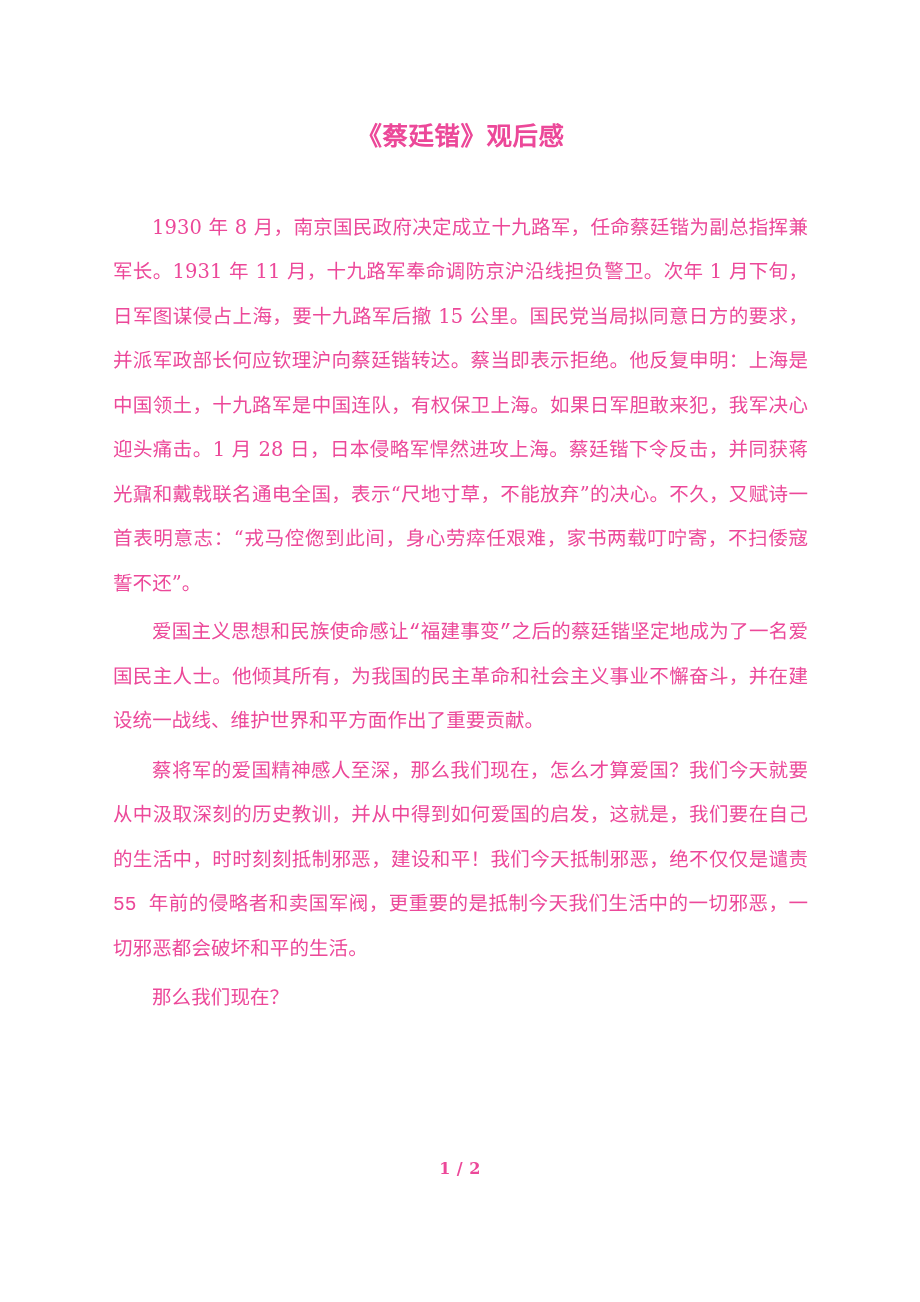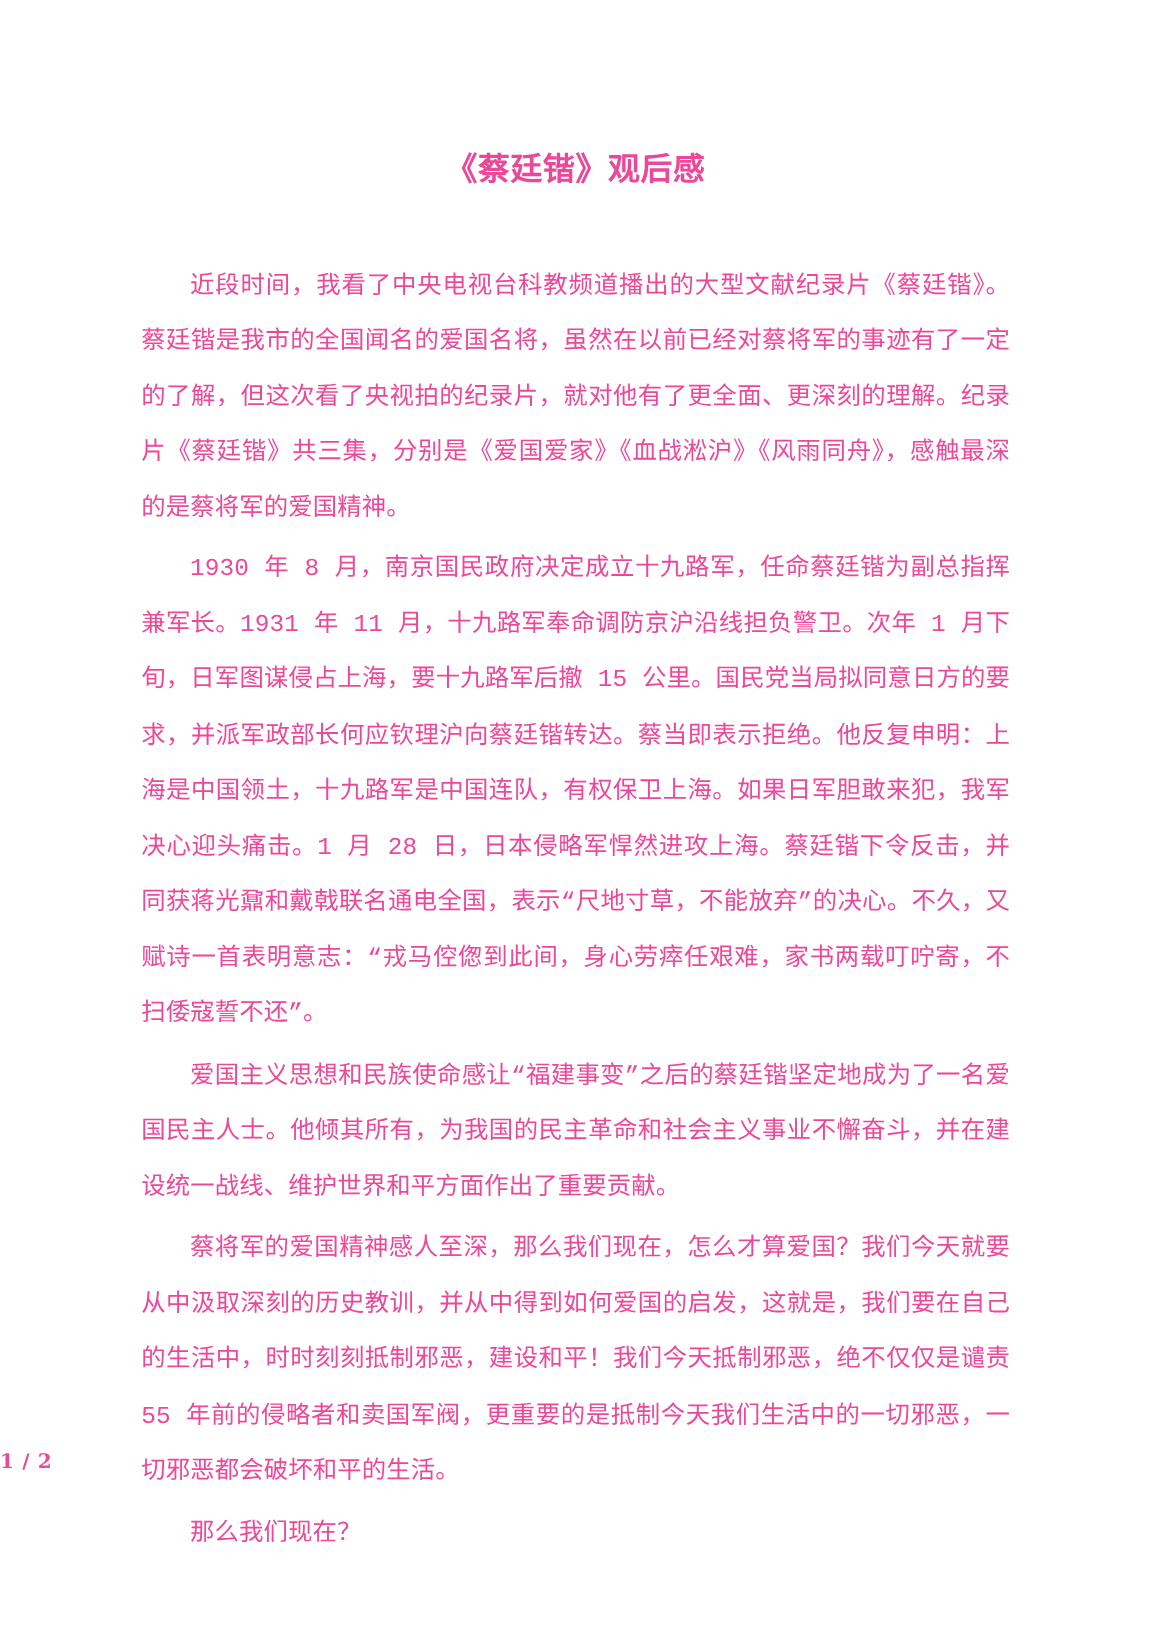--- a/index.html
+++ b/index.html
@@ -62,37 +62,37 @@
   
   .para.gap {
     margin-top: 5px;
   }
 
   .page-number {
     position: absolute;
     left: 0;
     right: 0;
     top: 1159px;
+    text-align: center;
     font-size: 16px;
     font-weight: bold;
     font-family: "DejaVu Serif", "Liberation Serif", serif;
     letter-spacing: 0.5px;
   }
 </style>
 </head>
 <body>
 
 <div class="page">
 
   <div class="doc-body">
 
     <h1 class="doc-title">《蔡廷锴》观后感</h1>
 
     <div class="para-block">
-      <p class="para">近段时间，我看了中央电视台科教频道播出的大型文献纪录片《蔡廷锴》。蔡廷锴是我市的全国闻名的爱国名将，虽然在以前已经对蔡将军的事迹有了一定的了解，但这次看了央视拍的纪录片，就对他有了更全面、更深刻的理解。纪录片《蔡廷锴》共三集，分别是《爱国爱家》《血战淞沪》《风雨同舟》，感触最深的是蔡将军的爱国精神。</p>
       <p class="para gap">1930 年 8 月，南京国民政府决定成立十九路军，任命蔡廷锴为副总指挥兼军长。1931 年 11 月，十九路军奉命调防京沪沿线担负警卫。次年 1 月下旬，日军图谋侵占上海，要十九路军后撤 15 公里。国民党当局拟同意日方的要求，并派军政部长何应钦理沪向蔡廷锴转达。蔡当即表示拒绝。他反复申明：上海是中国领土，十九路军是中国连队，有权保卫上海。如果日军胆敢来犯，我军决心迎头痛击。1 月 28 日，日本侵略军悍然进攻上海。蔡廷锴下令反击，并同获蒋光鼐和戴戟联名通电全国，表示“尺地寸草，不能放弃”的决心。不久，又赋诗一首表明意志：“戎马倥偬到此间，身心劳瘁任艰难，家书两载叮咛寄，不扫倭寇誓不还”。</p>
       <p class="para gap">爱国主义思想和民族使命感让“福建事变”之后的蔡廷锴坚定地成为了一名爱国民主人士。他倾其所有，为我国的民主革命和社会主义事业不懈奋斗，并在建设统一战线、维护世界和平方面作出了重要贡献。</p>
       <p class="para gap">蔡将军的爱国精神感人至深，那么我们现在，怎么才算爱国？我们今天就要从中汲取深刻的历史教训，并从中得到如何爱国的启发，这就是，我们要在自己的生活中，时时刻刻抵制邪恶，建设和平！我们今天抵制邪恶，绝不仅仅是谴责 55 年前的侵略者和卖国军阀，更重要的是抵制今天我们生活中的一切邪恶，一切邪恶都会破坏和平的生活。</p>
       <p class="para gap">那么我们现在？</p>
     </div>
 
   </div>
 
   <div class="page-number">1 / 2</div>
 

